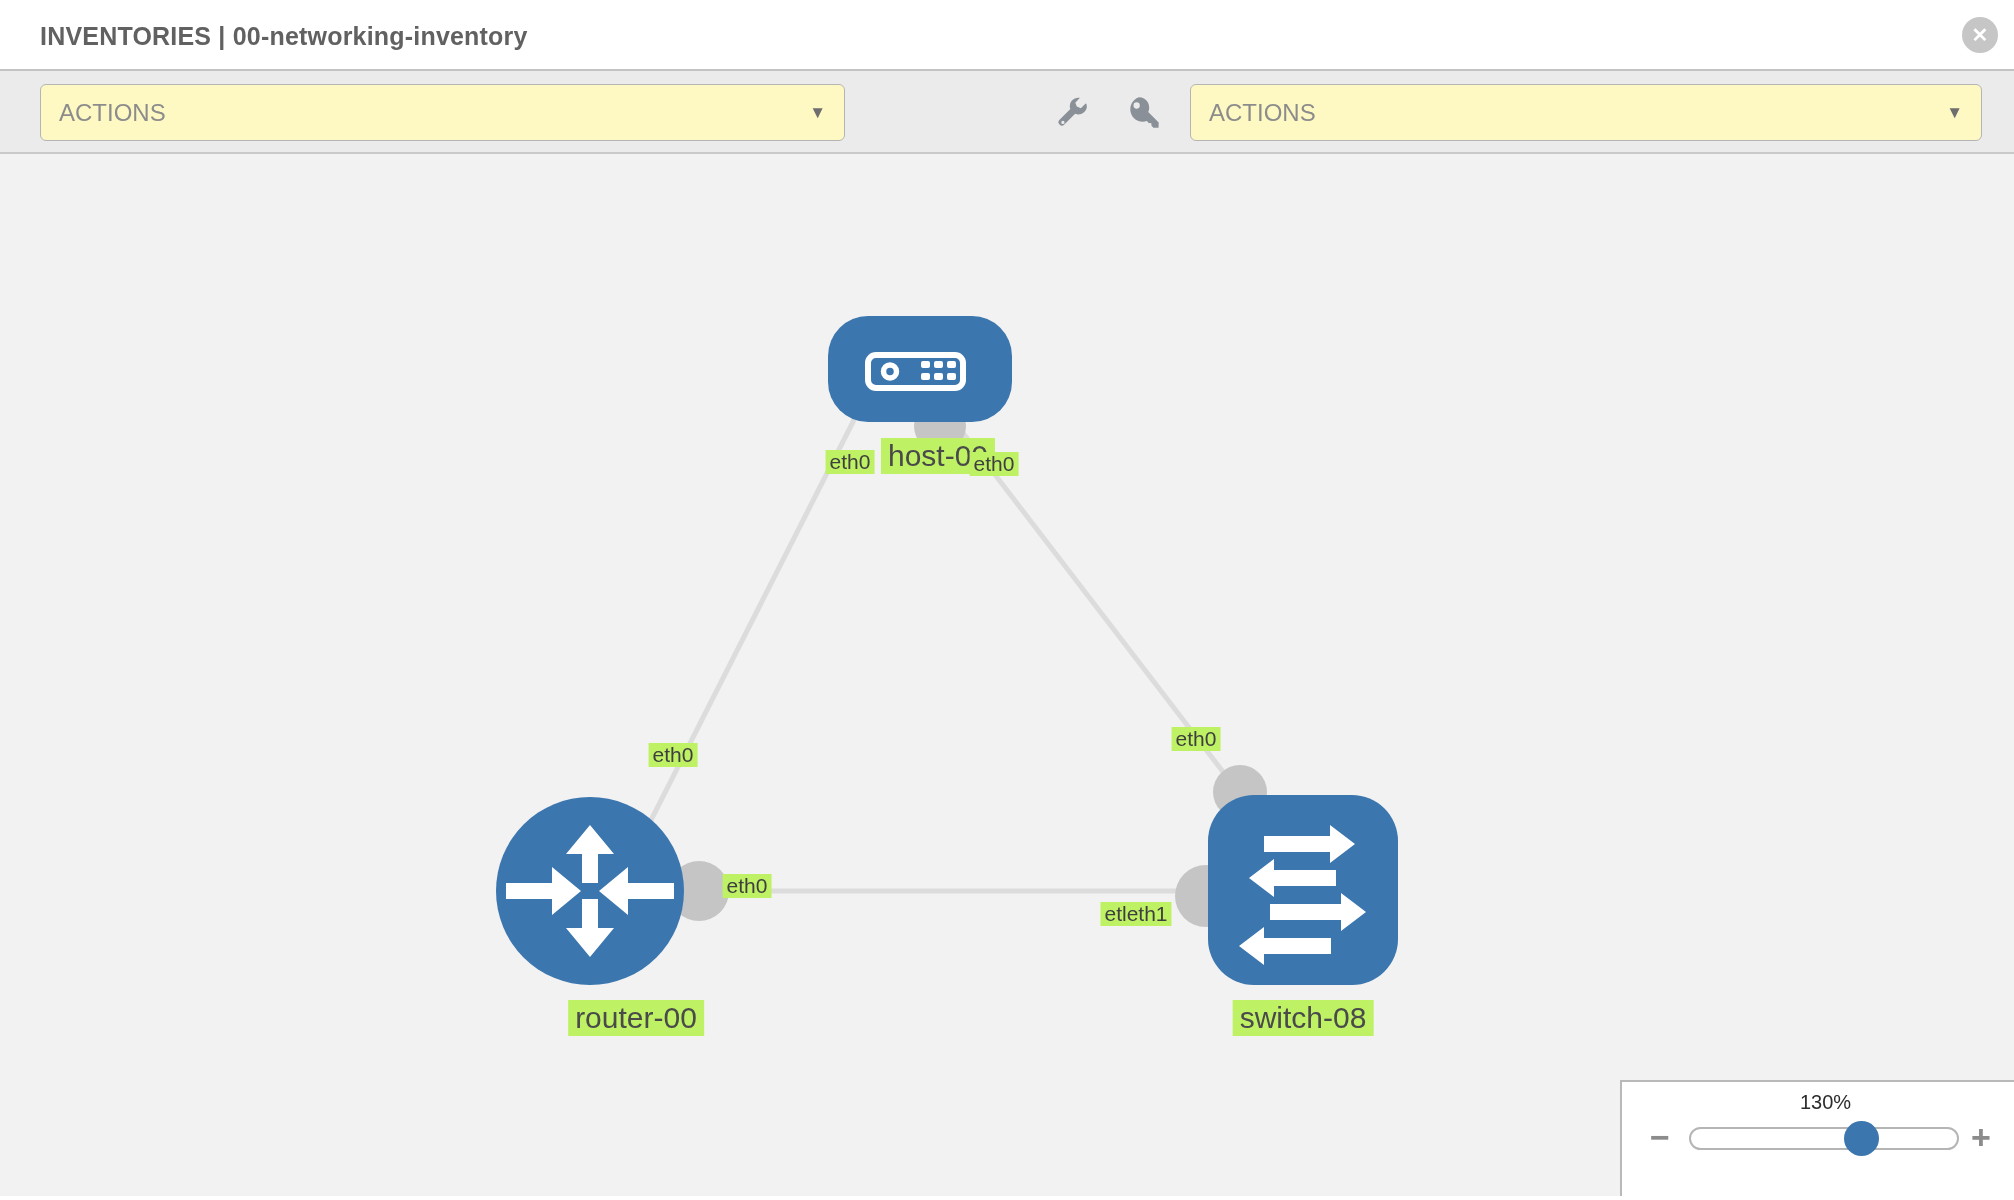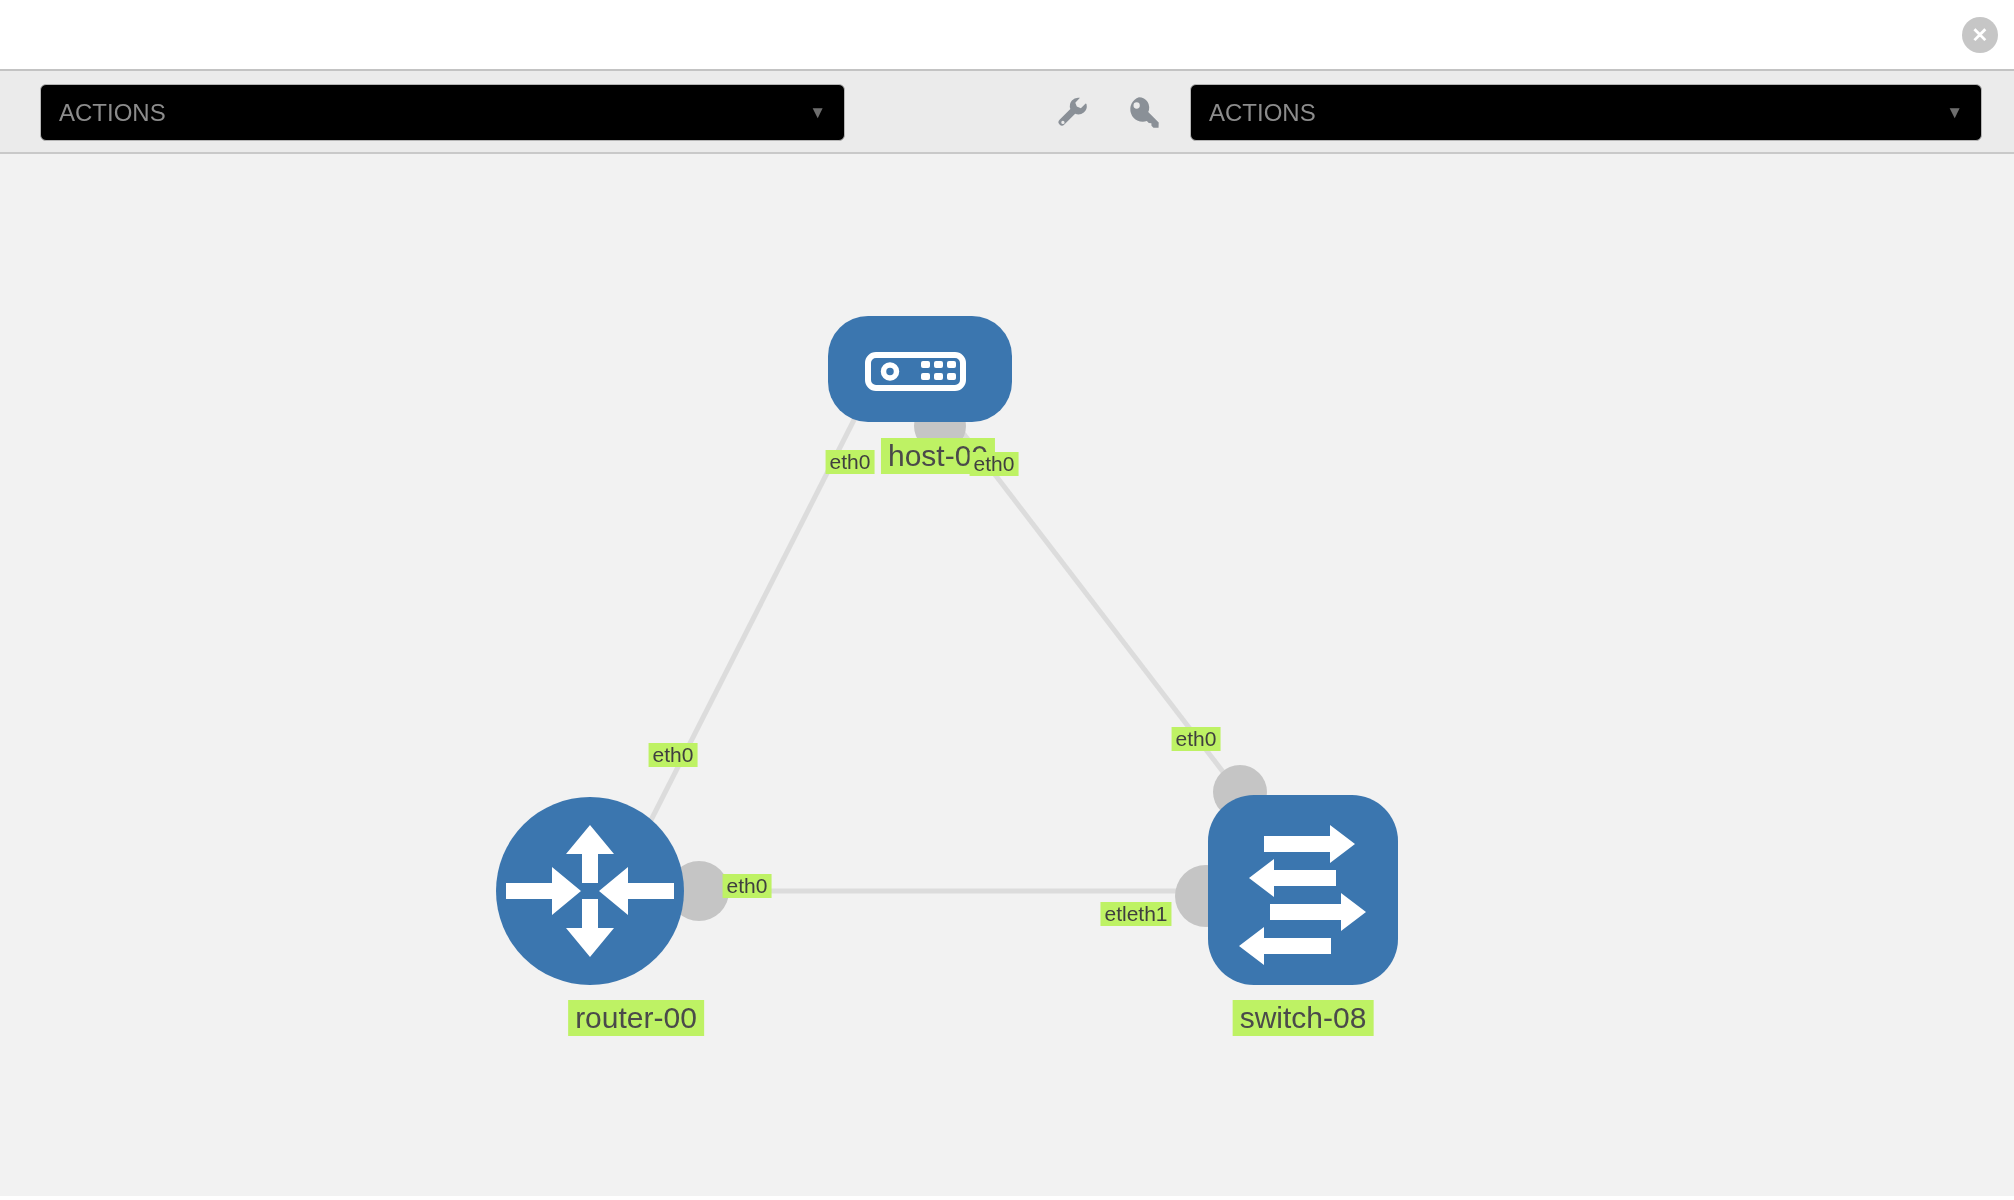--- a/index.html
+++ b/index.html
@@ -9,21 +9,21 @@
   
   .header { position:relative; height:71px; background:#fff; border-bottom:2px solid #c3c3c3; }
   .header-title { position:absolute; left:40px; top:22px; font-size:25px; font-weight:bold;
                   color:#616161; letter-spacing:.2px; }
   .close-btn { position:absolute; right:16px; top:17px; width:36px; height:36px; border-radius:50%;
                background:#c6c6c6; color:#fff; display:flex; align-items:center; justify-content:center;
                font-size:20px; font-weight:bold; cursor:pointer; }
 
   
   .toolbar { position:relative; height:83px; background:#ebebeb; border-bottom:2px solid #c9c9c9; }
-  .selectbox { position:absolute; top:13px; height:57px; background:#000000; border:1px solid #b5b5b5;
+  .selectbox { position:absolute; top:13px; height:57px; background:#fef9c3; border:1px solid #b5b5b5;
                border-radius:6px; display:flex; align-items:center; padding:0 18px;
                font-size:24px; color:#8c8c8c; }
   .selectbox .caret { margin-left:auto; font-size:17px; color:#6e6e6e; }
   .actions-box { left:40px; width:805px; }
   .search-box  { left:1190px; width:792px; }
   .tool-icon { position:absolute; top:24px; width:36px; height:36px; cursor:pointer; }
   .wrench-pos { left:1054px; }
   .key-pos    { left:1126px; }
 
   
@@ -45,20 +45,21 @@
   .zoom-plus  { left:349px; }
   .zoom-track { position:absolute; left:67px; top:45px; width:270px; height:23px; background:#fff;
                 border:2px solid #b5b5b5; border-radius:12px; cursor:pointer; }
   .zoom-handle { position:absolute; left:153px; top:-8px; width:35px; height:35px; border-radius:50%;
                  background:#3b76af; cursor:grab; }
 </style>
 </head>
 <body>
 
 <div class="header">
+  <div class="header-title">INVENTORIES | 00-networking-inventory</div>
   <div class="close-btn">
     <span>✕</span>
   </div>
 </div>
 
 <div class="toolbar">
   <div class="selectbox actions-box">
     <span>ACTIONS</span>
     <span class="caret">▼</span>
   </div>
@@ -135,13 +136,21 @@
   <div class="graph-label node-label" style="left:590px;  top:864px;margin-left:46px;">router-00</div>
   <div class="graph-label node-label" style="left:1303px; top:864px;">switch-08</div>
 
   <div class="graph-label if-label" style="left:850px;  top:308px;">eth0</div>
   <div class="graph-label if-label" style="left:994px;  top:310px;">eth0</div>
   <div class="graph-label if-label" style="left:673px;  top:601px;">eth0</div>
   <div class="graph-label if-label" style="left:1196px; top:585px;">eth0</div>
   <div class="graph-label if-label" style="left:747px;  top:732px;">eth0</div>
   <div class="graph-label if-label" style="left:1136px; top:760px;">etleth1</div>
 
+  <div class="zoom-panel">
+    <div class="zoom-level">130%</div>
+    <span class="zoom-minus">−</span>
+    <div class="zoom-track">
+      <div class="zoom-handle"></div>
+    </div>
+    <span class="zoom-plus">+</span>
+  </div>
 </div>
 
 </body></html>

